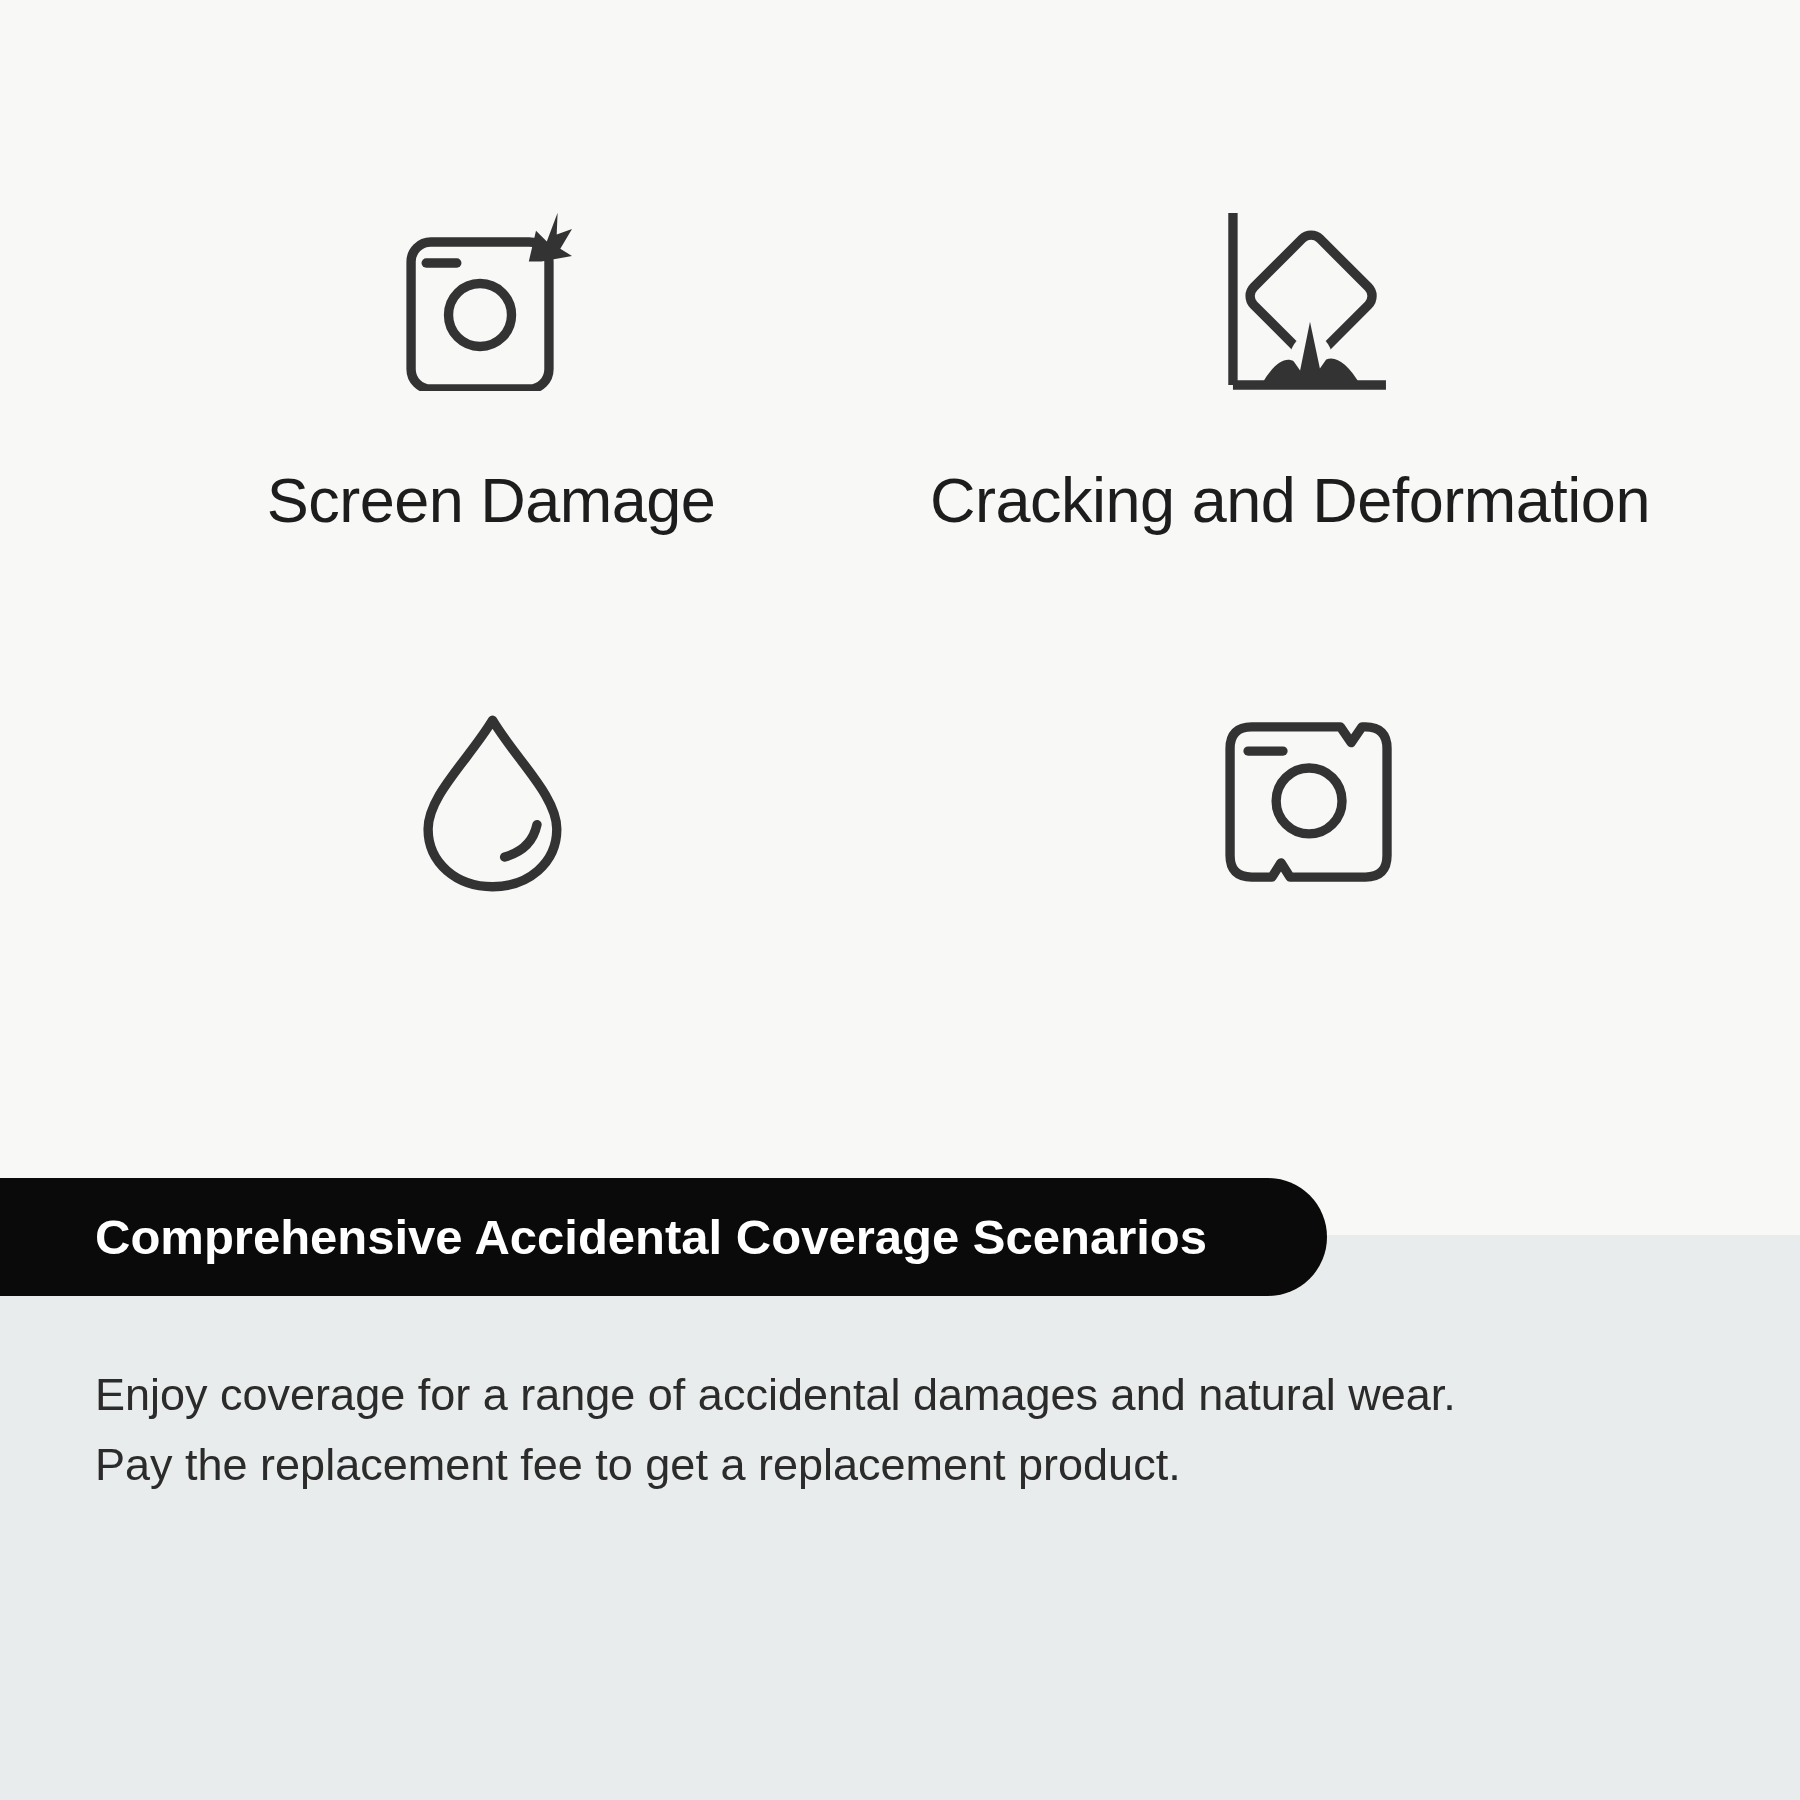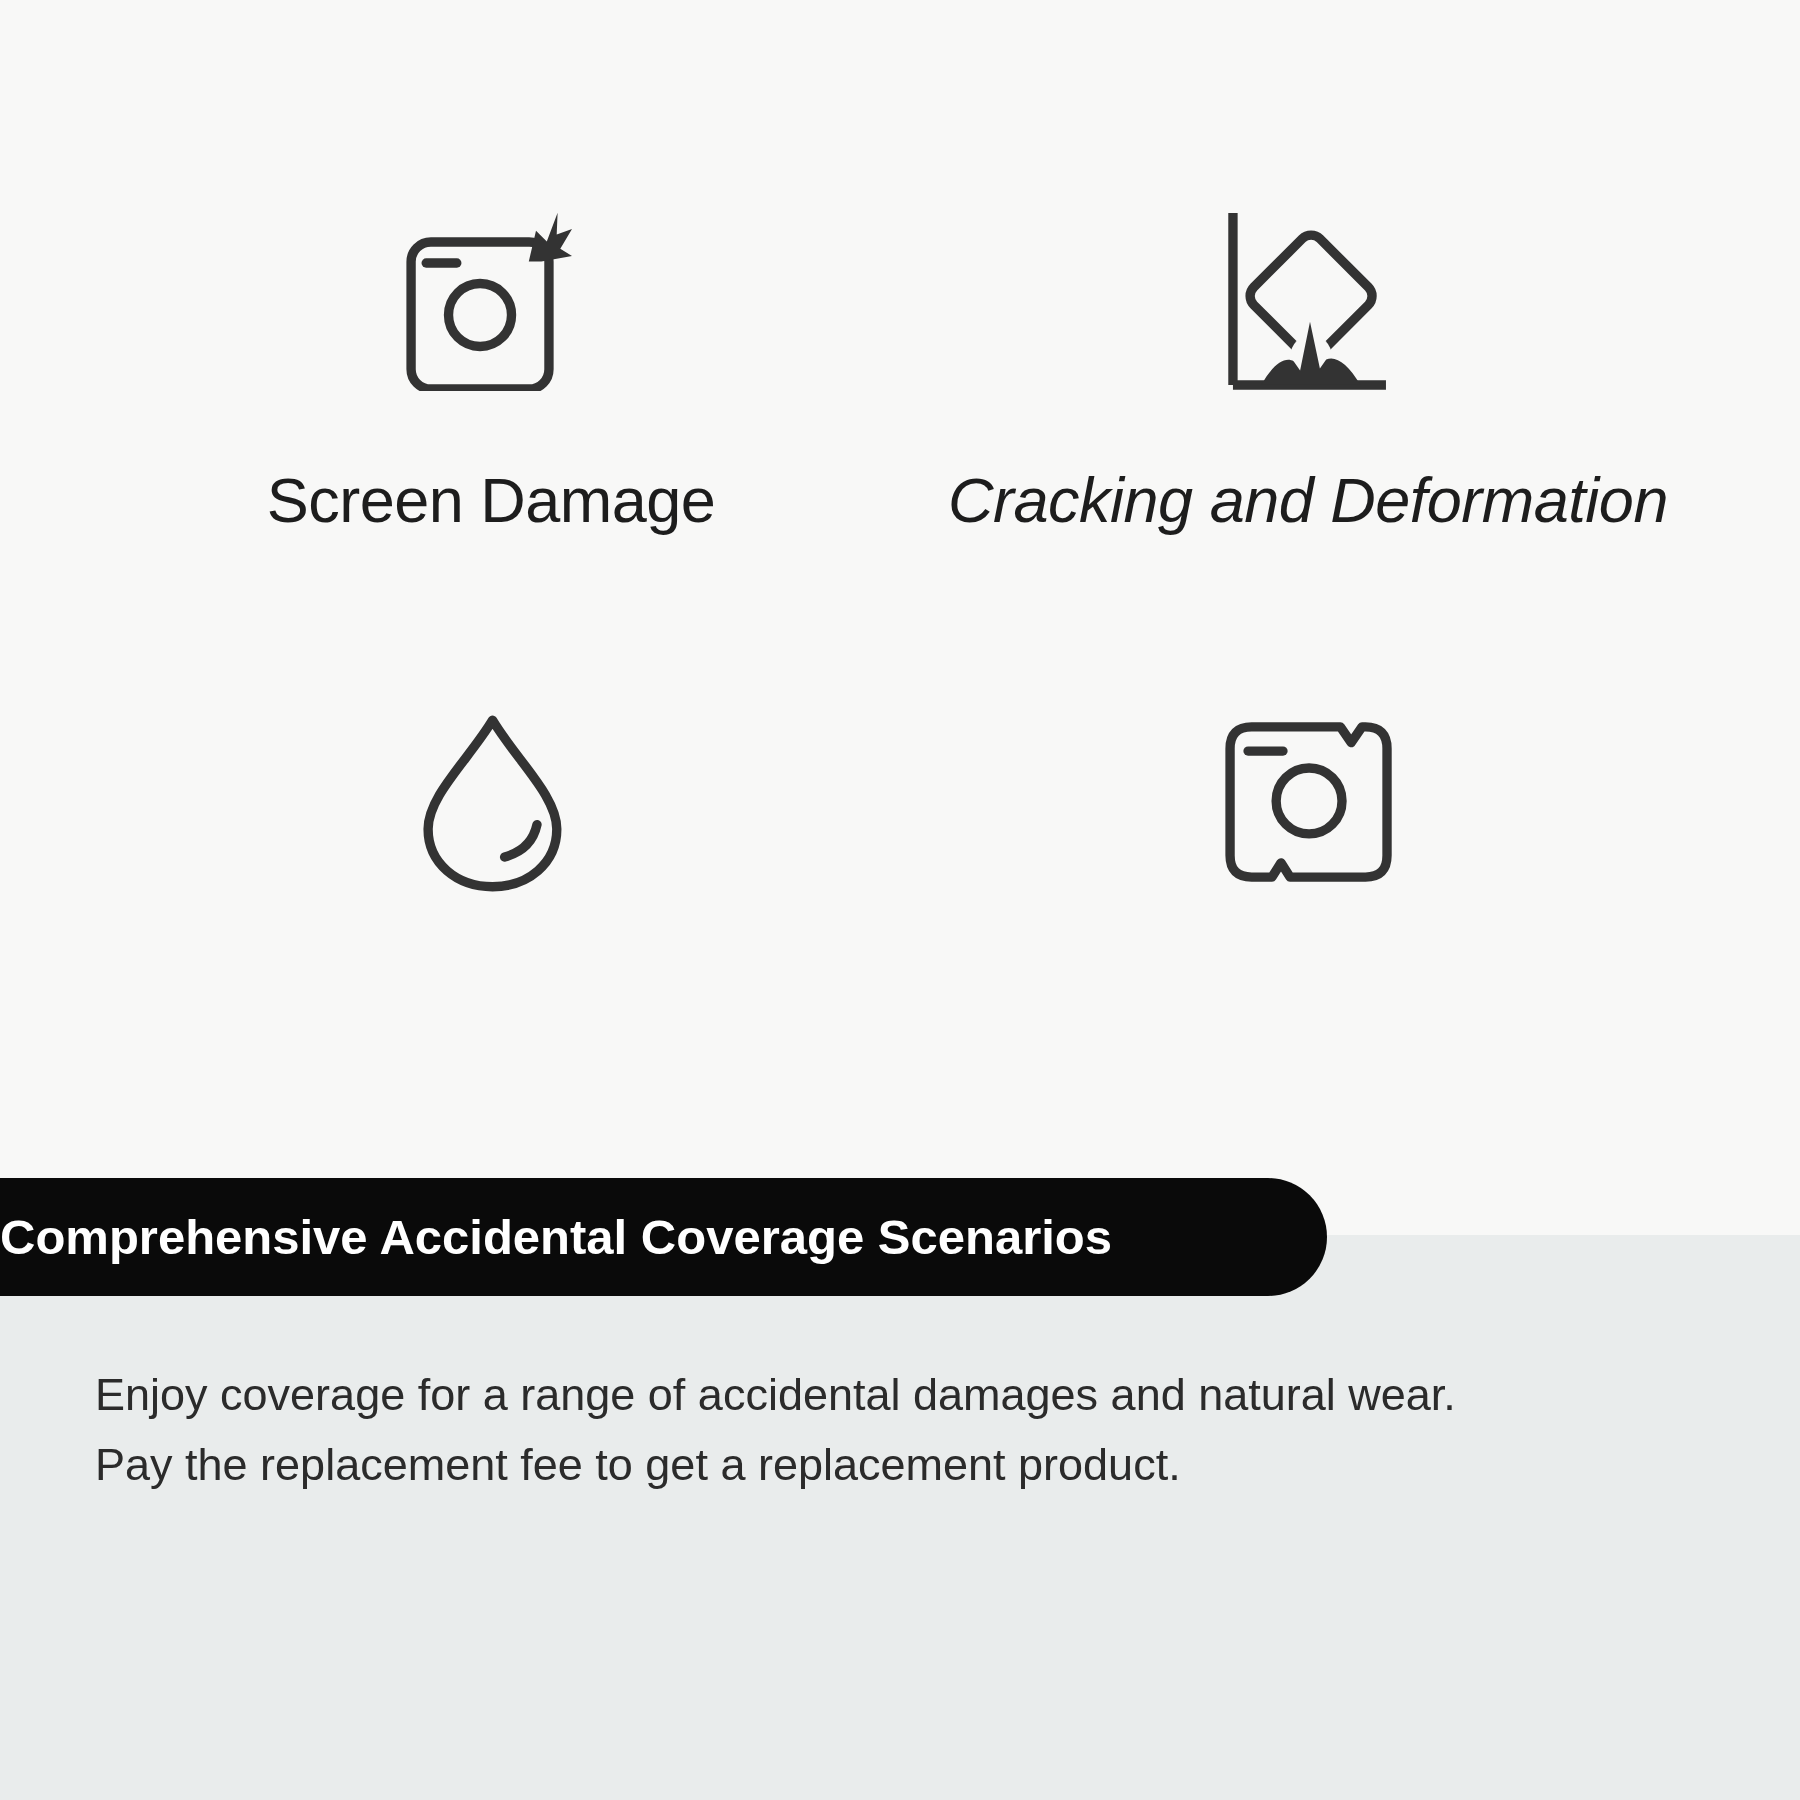--- a/index.html
+++ b/index.html
@@ -40,33 +40,34 @@
     position: absolute;
     font-size: 63px;
     line-height: 1;
     letter-spacing: -0.5px;
     color: #1d1d1d;
     text-align: center;
     white-space: nowrap;
     margin-top: 7px;
   }
   #label-screen-damage { left: 0px;   width: 982px; top: 462px; }
-  #label-cracking      { left: 816px; width: 984px; top: 462px; font-style: italic; }
+  #label-cracking      { left: 798px; width: 984px; top: 462px; }
   #label-water         { left: 0px;   width: 982px; top: 963px; }
   #label-natural       { left: 816px; width: 984px; top: 963px; }
 
   .banner {
     position: absolute;
     left: 0; top: 1178px;
     width: 1327px; height: 118px;
     background: #0a0a0a;
     border-radius: 0 59px 59px 0;
   }
   .banner-title {
     display: block;
+    padding-left: 95px;
     line-height: 118px;
     font-size: 49px;
     font-weight: 700;
     color: #ffffff;
     white-space: nowrap;
   }
   .description {
     position: absolute;
     left: 95px; top: 1360px;
     width: 1650px;

